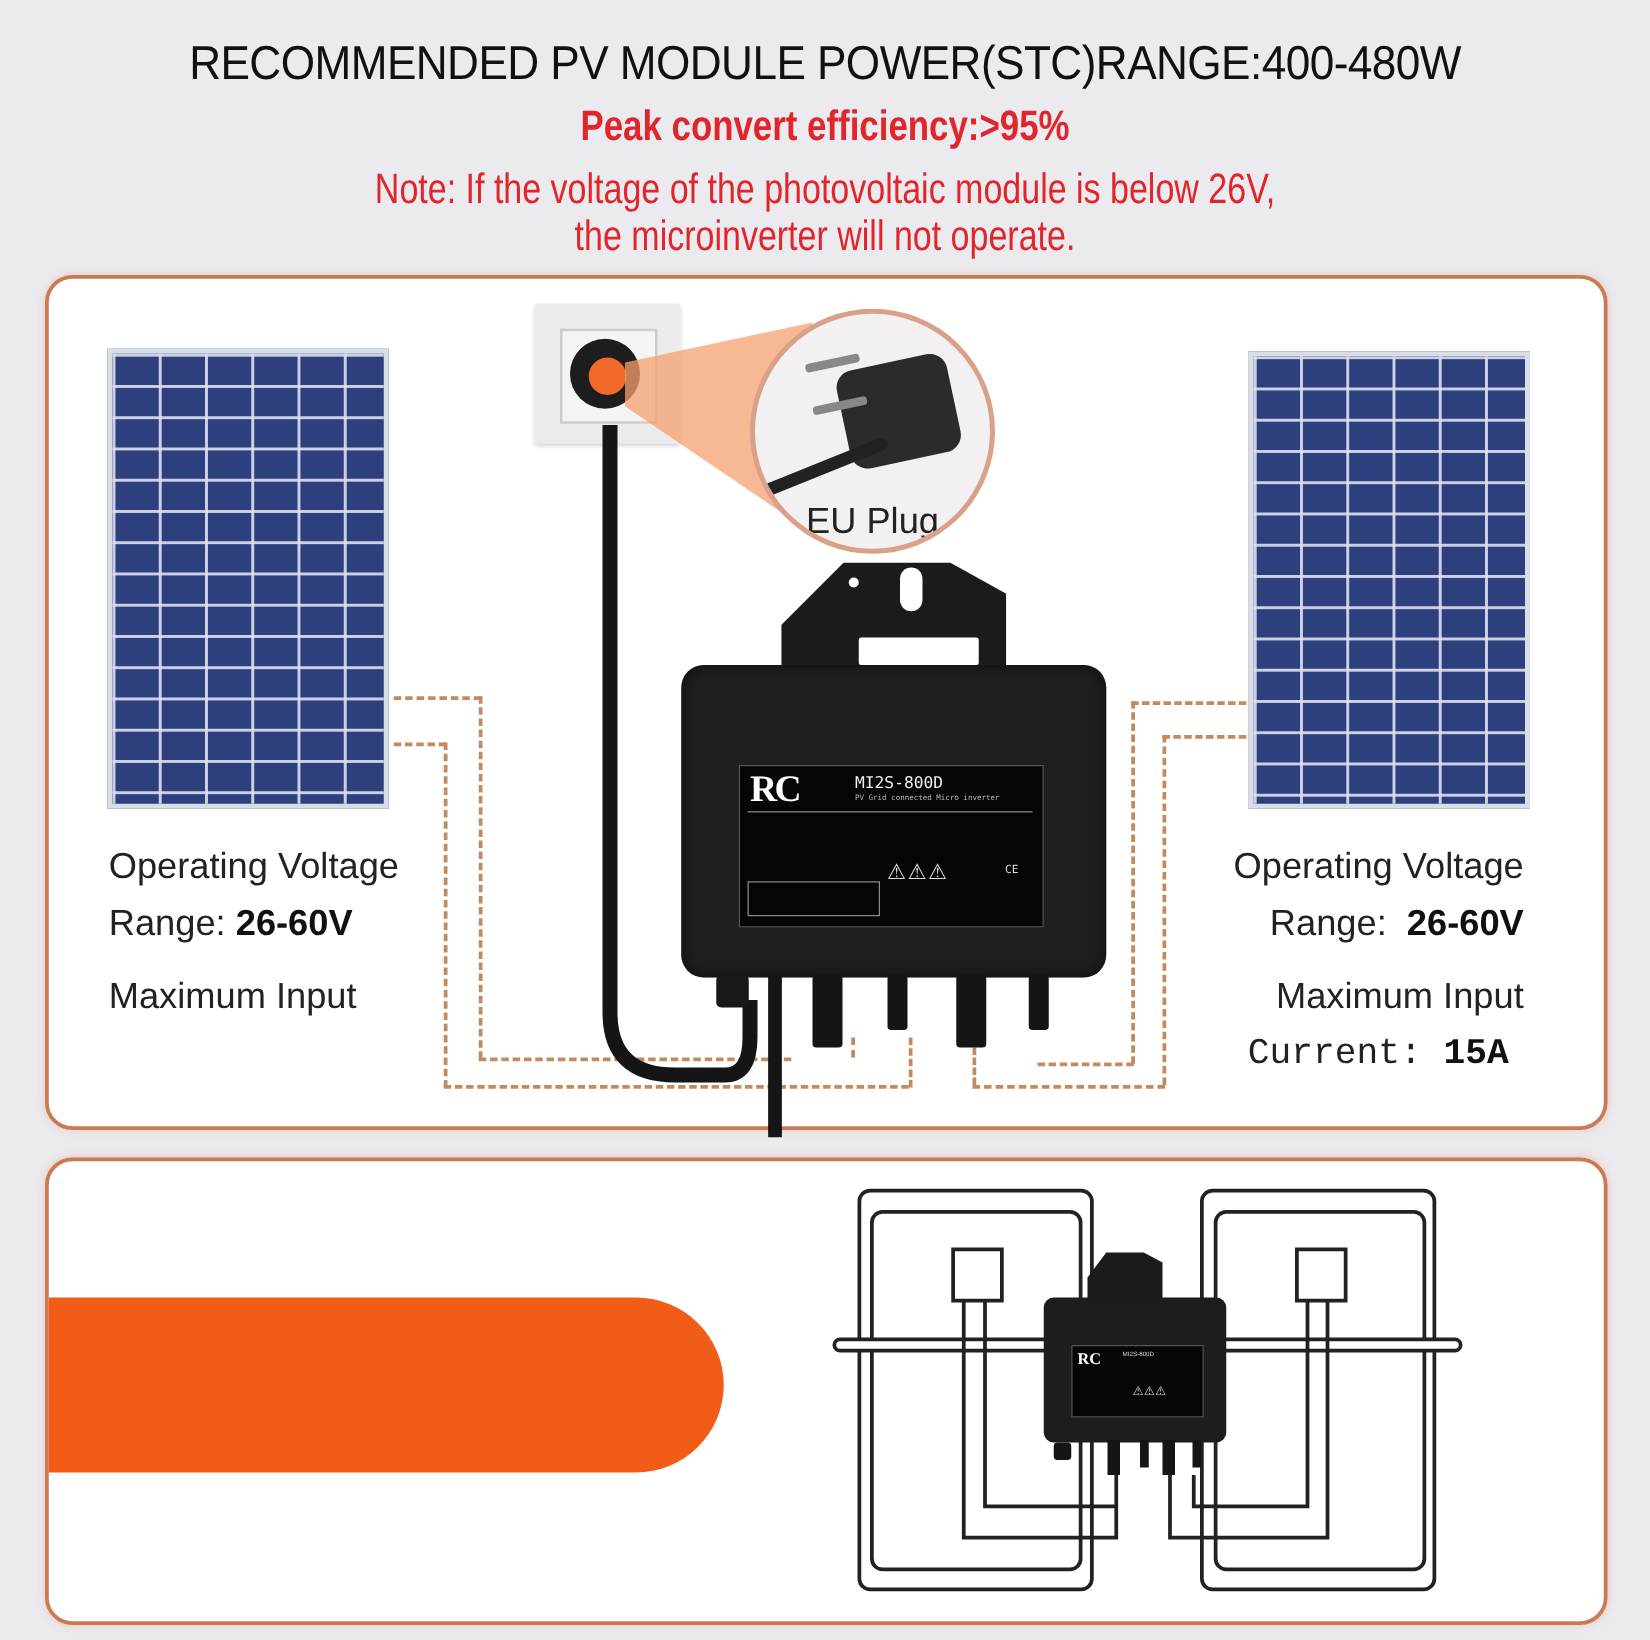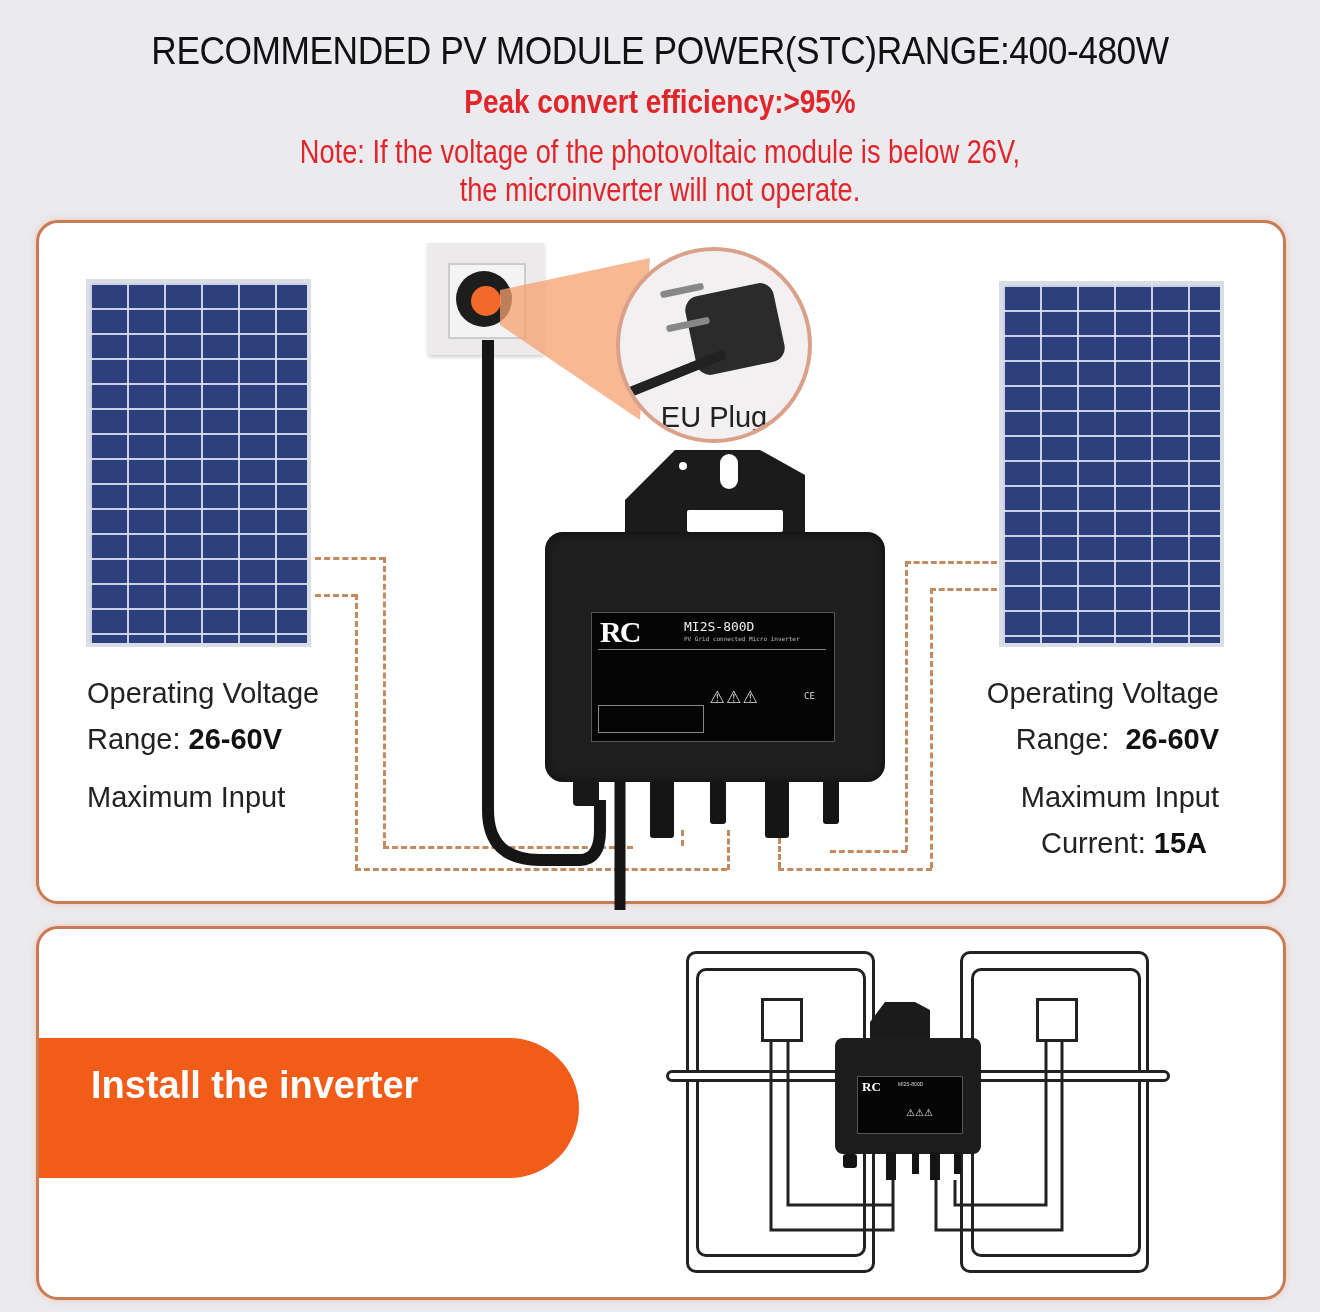--- a/index.html
+++ b/index.html
@@ -101,21 +101,21 @@
 
 <svg class="abs" style="left:490px; top:250px;" width="200" height="180">
   <polygon points="10,40 160,8 150,170 10,75" fill="#f5a070" opacity="0.75"></polygon>
 </svg>
 
 <svg class="abs" style="left:470px; top:340px;" width="170" height="570">
   <path d="M18 0 L18 470 Q18 520 70 520 L110 520 Q130 520 130 490 L130 460" stroke="#151515" stroke-width="12" fill="none"></path>
   <path d="M150 440 L150 570" stroke="#151515" stroke-width="11" fill="none"></path>
 </svg>
 
-<div class="abs" style="left:616px; top:247px; width:196px; height:196px; border-radius:50%; border:4px solid #d9a08a; background:#f2f0f0; box-sizing:border-box; overflow:hidden;">
+<div class="abs" style="left:600px; top:247px; width:196px; height:196px; border-radius:50%; border:4px solid #d9a08a; background:#f2f0f0; box-sizing:border-box; overflow:hidden;">
   <div style="position:absolute; left:70px; top:38px; width:90px; height:80px; background:#2b2b2b; border-radius:14px; transform:rotate(-12deg);"></div>
   <div style="position:absolute; left:40px; top:36px; width:44px; height:7px; background:#888; border-radius:3px; transform:rotate(-12deg);"></div>
   <div style="position:absolute; left:46px; top:70px; width:44px; height:7px; background:#888; border-radius:3px; transform:rotate(-12deg);"></div>
   <div style="position:absolute; left:0px; top:118px; width:110px; height:10px; background:#222; border-radius:5px; transform:rotate(-22deg);"></div>
   <div style="position:absolute; left:0; width:188px; top:150px; text-align:center; font-size:29px; color:#222;">EU Plug</div>
 </div>
 
 <div class="abs" style="left:545px; top:450px; width:340px; height:420px;">
   <svg style="position:absolute; left:80px; top:0;" width="180" height="95">
     <polygon points="50,0 135,0 180,25 180,95 0,95 0,50" fill="#1b1b1b"></polygon>
@@ -150,29 +150,28 @@
   <div style="margin-top:12px;">Maximum Input</div>
 </div>
 
 <div class="abs spec" style="left:963px; top:670px; width:256px; text-align:right;">
   <div>Operating Voltage</div>
   <div>
     <span>Range:</span>&nbsp;
     <b>26-60V</b>
   </div>
   <div style="margin-top:12px;">Maximum Input</div>
-  <div style="padding-right:12px;">
+  <div style="padding-right:12px;font-family:Liberation Mono, monospace;">
     <span>Current:</span>&nbsp;<b>15A</b>
   </div>
 </div>
 
 <div class="abs panel" style="left:36px; top:926px; width:1244px; height:368px;"></div>
 
 <div class="abs orange-tab" style="left:39px; top:1038px; width:540px; height:140px; box-sizing:border-box; padding:20px 0 0 52px;">
-  <div>Install the inverter</div>
 </div>
 
 <div class="abs" style="left:660px; top:940px; width:560px; height:340px;">
   <div class="outline-line" style="position:absolute; left:26px; top:11px; width:189px; height:322px;"></div>
   <div class="outline-line" style="position:absolute; left:36px; top:28px; width:170px; height:289px;"></div>
   <div class="outline-line" style="position:absolute; left:300px; top:11px; width:189px; height:322px;"></div>
   <div class="outline-line" style="position:absolute; left:311px; top:28px; width:170px; height:289px;"></div>
   <div class="outline-line" style="position:absolute; left:6px; top:130px; width:504px; height:12px; border-radius:6px; background:#fff;"></div>
   <div style="position:absolute; left:101px; top:58px; width:36px; height:38px; border:3px solid #222; background:#fff;"></div>
   <div style="position:absolute; left:376px; top:58px; width:36px; height:38px; border:3px solid #222; background:#fff;"></div>

